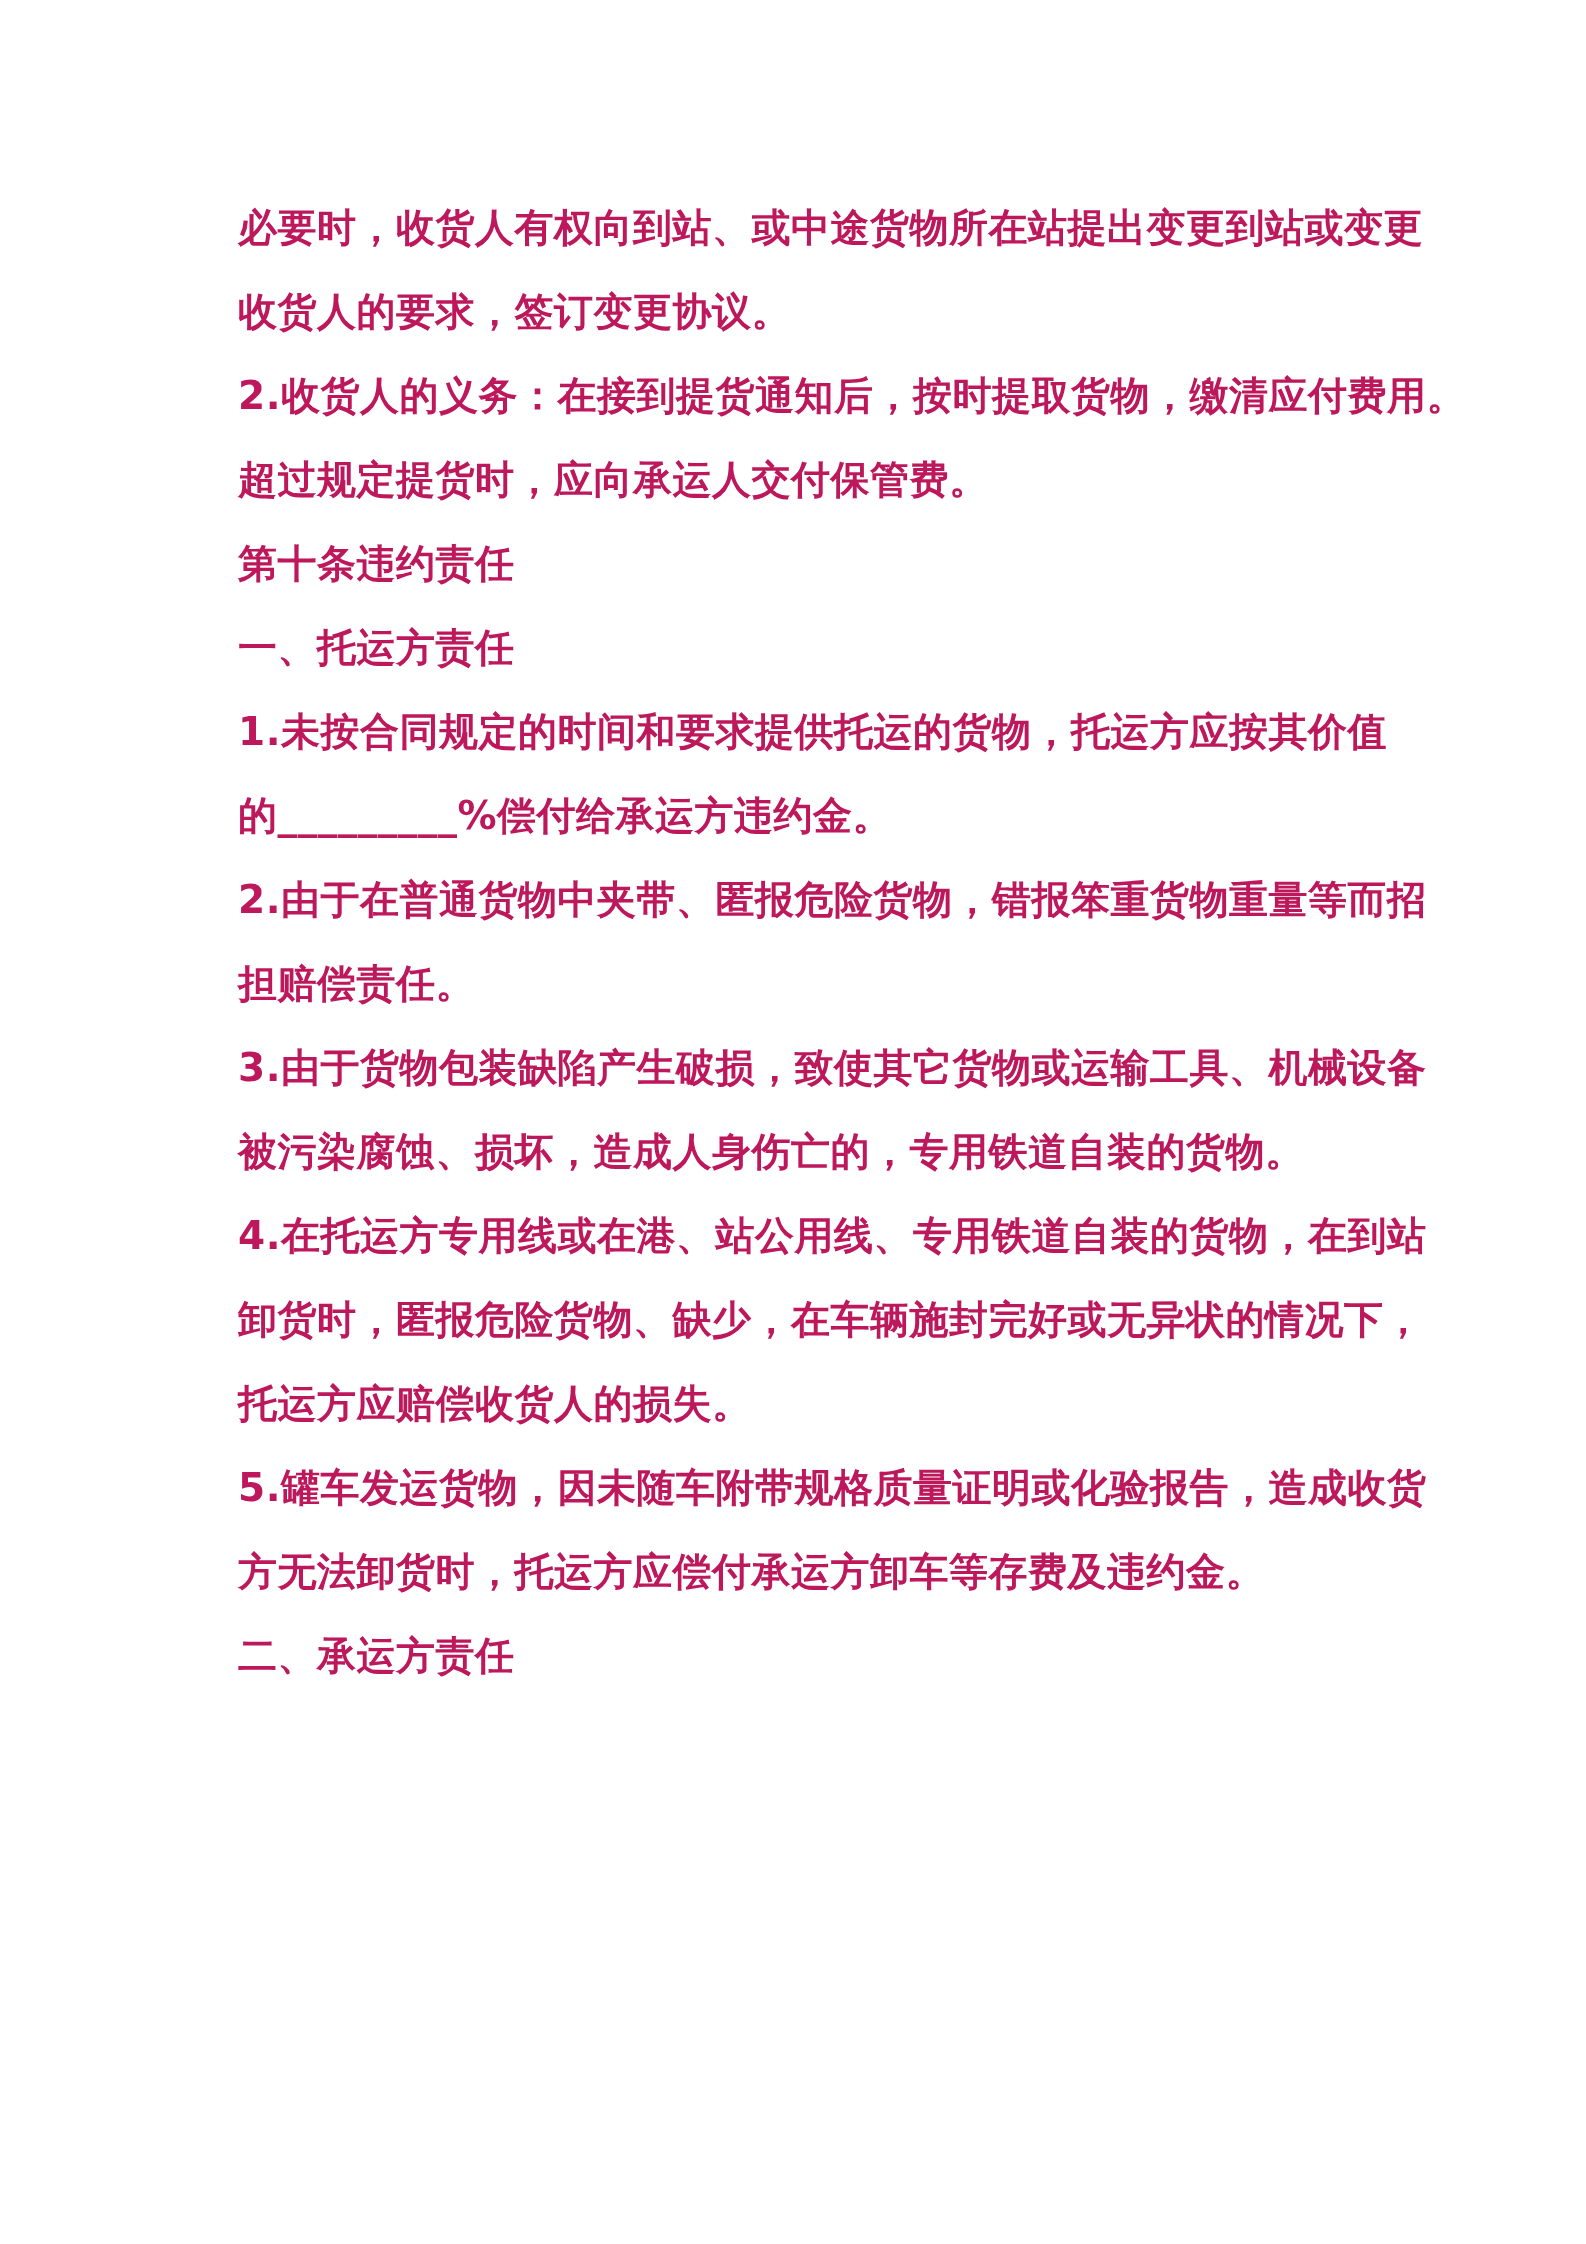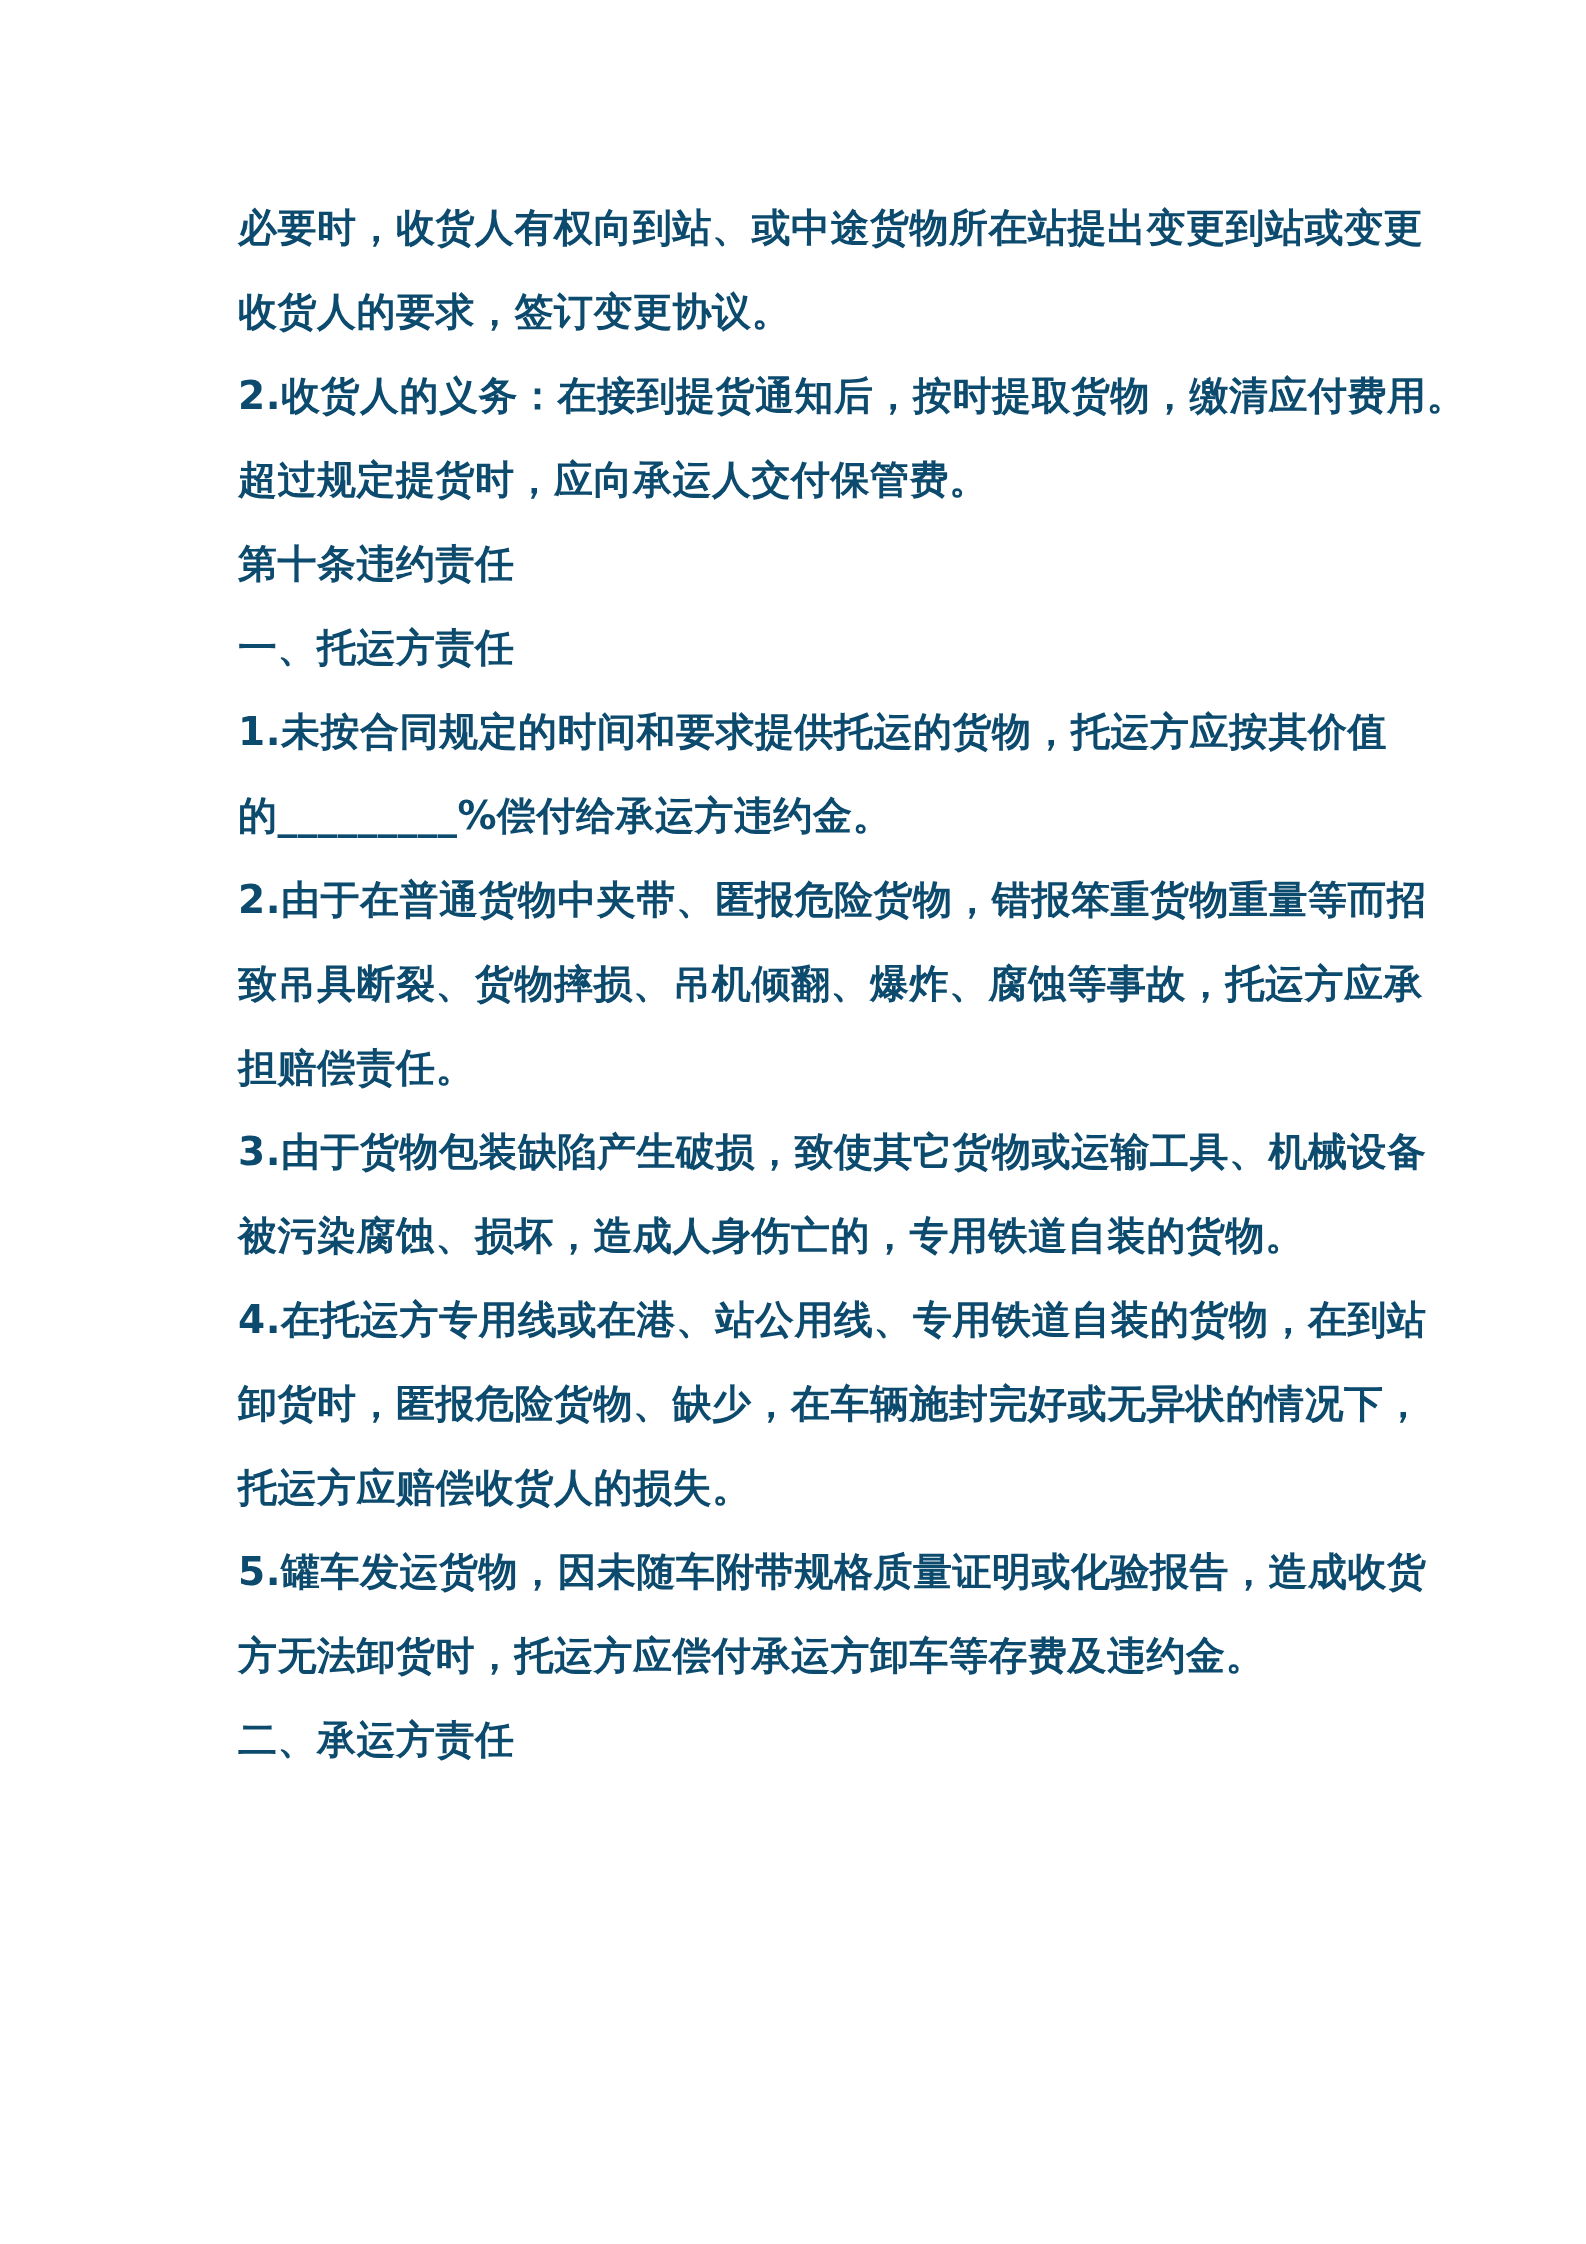--- a/index.html
+++ b/index.html
@@ -13,21 +13,21 @@
     height: 2244px;
     background: #ffffff;
     overflow: hidden;
     font-family: "DejaVu Sans", "Liberation Sans", sans-serif;
   }
   .text-block {
     position: absolute;
     top: 186px;
     left: 238px;
     right: 150px;
-    color: #0c4a6e;
+    color: #be185d;
     font-size: 39px;
     font-weight: 600;
     letter-spacing: 0.5px;
   }
   .line {
     height: 84px;
     line-height: 84px;
     white-space: nowrap;
     text-align: left;
   }
@@ -39,21 +39,20 @@
   <div class="text-block">
       <div class="line">必要时，收货人有权向到站、或中途货物所在站提出变更到站或变更</div>
       <div class="line">收货人的要求，签订变更协议。</div>
       <div class="line">2.收货人的义务：在接到提货通知后，按时提取货物，缴清应付费用。</div>
       <div class="line">超过规定提货时，应向承运人交付保管费。</div>
       <div class="line">第十条违约责任</div>
       <div class="line">一、托运方责任</div>
       <div class="line">1.未按合同规定的时间和要求提供托运的货物，托运方应按其价值</div>
       <div class="line">的_________%偿付给承运方违约金。</div>
       <div class="line">2.由于在普通货物中夹带、匿报危险货物，错报笨重货物重量等而招</div>
-      <div class="line">致吊具断裂、货物摔损、吊机倾翻、爆炸、腐蚀等事故，托运方应承</div>
       <div class="line">担赔偿责任。</div>
       <div class="line">3.由于货物包装缺陷产生破损，致使其它货物或运输工具、机械设备</div>
       <div class="line">被污染腐蚀、损坏，造成人身伤亡的，专用铁道自装的货物。</div>
       <div class="line">4.在托运方专用线或在港、站公用线、专用铁道自装的货物，在到站</div>
       <div class="line">卸货时，匿报危险货物、缺少，在车辆施封完好或无异状的情况下，</div>
       <div class="line">托运方应赔偿收货人的损失。</div>
       <div class="line">5.罐车发运货物，因未随车附带规格质量证明或化验报告，造成收货</div>
       <div class="line">方无法卸货时，托运方应偿付承运方卸车等存费及违约金。</div>
       <div class="line">二、承运方责任</div>
     </div>

